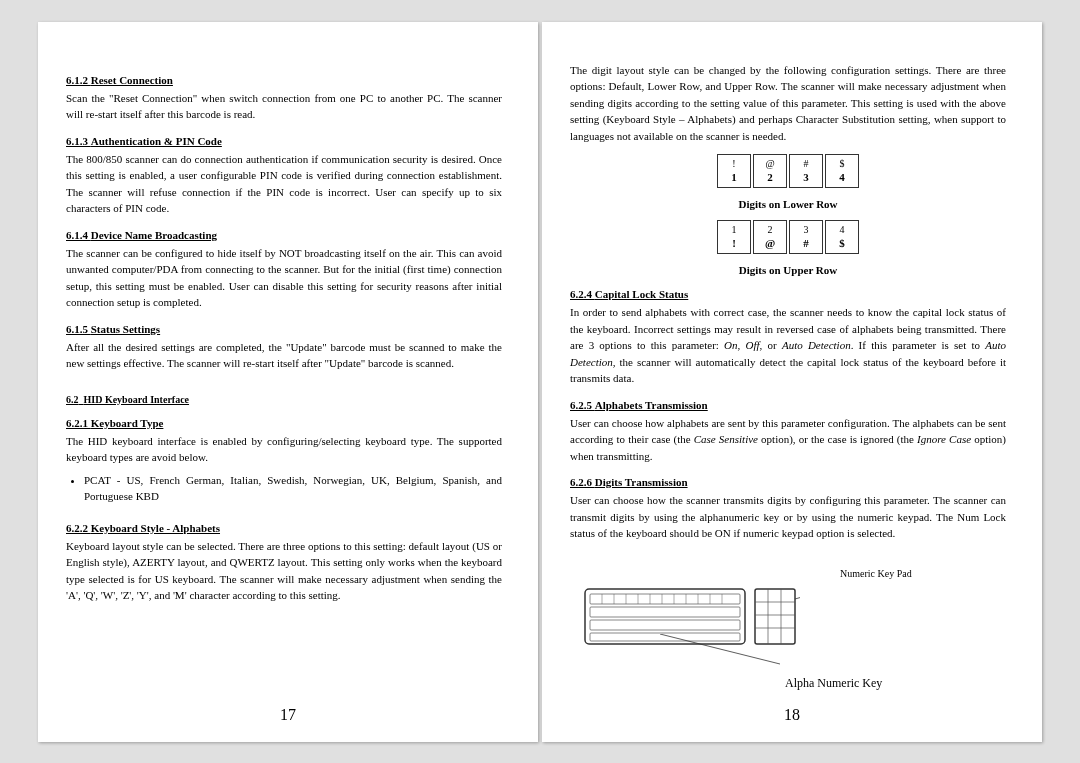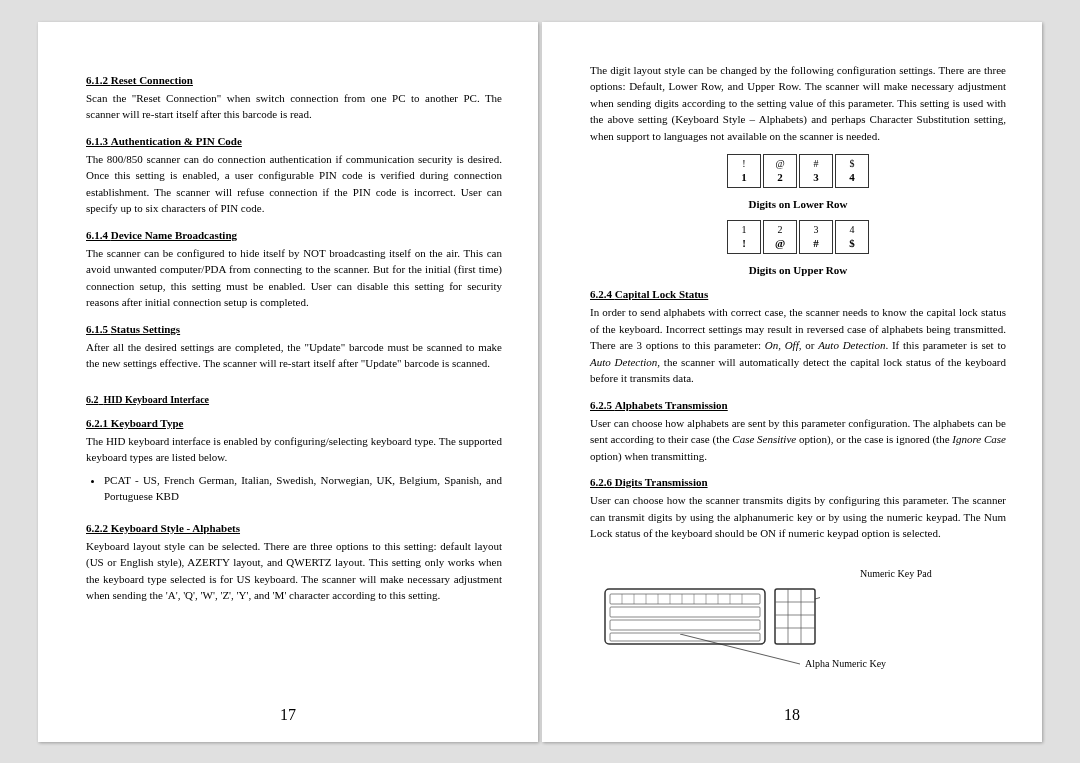--- a/index.html
+++ b/index.html
@@ -15,21 +15,21 @@
     .pages-container {
       display: flex;
       gap: 4px;
       background: #e0e0e0;
       padding: 10px;
     }
     .page {
       background: #fff;
       width: 500px;
       min-height: 720px;
-      padding: 40px 36px 40px 48px;
+      padding: 40px 36px 40px 28px;
       position: relative;
       box-shadow: 1px 1px 3px rgba(0,0,0,0.3);
     }
     .page-number {
       text-align: center;
       font-size: 16px;
       font-weight: normal;
       position: absolute;
       bottom: 18px;
       left: 0; right: 0;
@@ -131,21 +131,21 @@
 
     <div class="section-6-2">
       <h2 class="section-title">
         <span>6.2</span>&nbsp;&nbsp;<span>HID Keyboard Interface</span>
       </h2>
 
       <div>
         <span class="subsection-title">
           <span class="subsection-number">6.2.1</span>&nbsp;<span>Keyboard Type</span>
         </span>
-        <p>The HID keyboard interface is enabled by configuring/selecting keyboard type. The supported keyboard types are listed below.</p>
+        <p>The HID keyboard interface is enabled by configuring/selecting keyboard type. The supported keyboard types are avoid below.</p>
         <ul>
           <li>PCAT - US, French German, Italian, Swedish, Norwegian, UK, Belgium, Spanish, and Portuguese KBD</li>
         </ul>
       </div>
 
       <div>
         <span class="subsection-title">
           <span class="subsection-number">6.2.2</span>&nbsp;<span>Keyboard Style - Alphabets</span>
         </span>
         <p>Keyboard layout style can be selected. There are three options to this setting: default layout (US or English style), AZERTY layout, and QWERTZ layout. This setting only works when the keyboard type selected is for US keyboard. The scanner will make necessary adjustment when sending the 'A', 'Q', 'W', 'Z', 'Y', and 'M' character according to this setting.</p>
@@ -258,19 +258,19 @@
         <line x1="201" y1="15" x2="201" y2="70" stroke="#555" stroke-width="0.7"></line>
 
         <line x1="215" y1="25" x2="260" y2="12" stroke="#333" stroke-width="0.8"></line>
       </svg>
 
       <div style="position:absolute; left:270px; top:4px; font-size:10px; white-space:nowrap;">Numeric Key Pad</div>
 
       <svg width="220" height="50" viewBox="0 0 220 50" style="position:absolute; left:10px; top:70px;">
         <line x1="80" y1="0" x2="200" y2="30" stroke="#333" stroke-width="0.8"></line>
       </svg>
-      <div style="position:absolute; left:215px; top:94px; font-size:10px; white-space:nowrap;">Alpha Numeric Key</div>
+      <div style="position:absolute; left:215px; top:112px; font-size:12px; white-space:nowrap;">Alpha Numeric Key</div>
     </div>
 
     <div class="page-number">18</div>
   </div>
 
 </div>
 
 </body></html>

